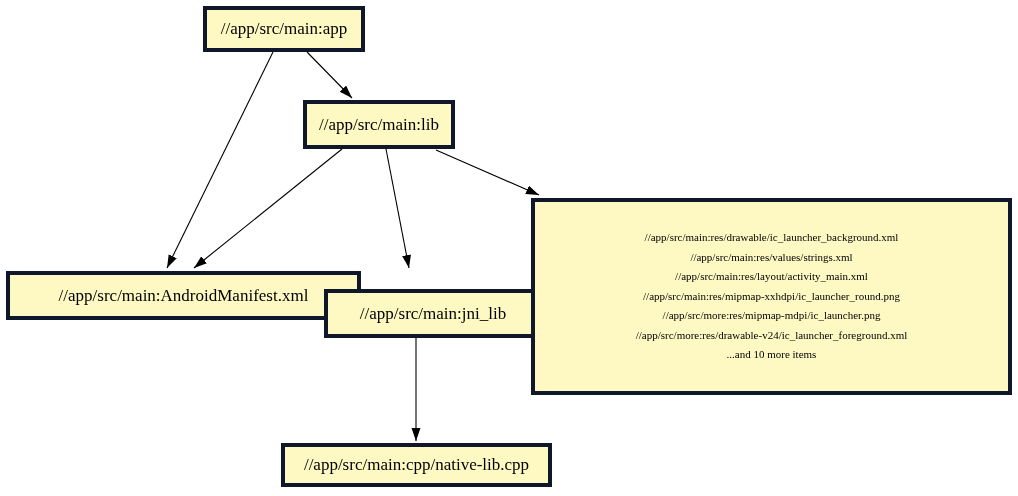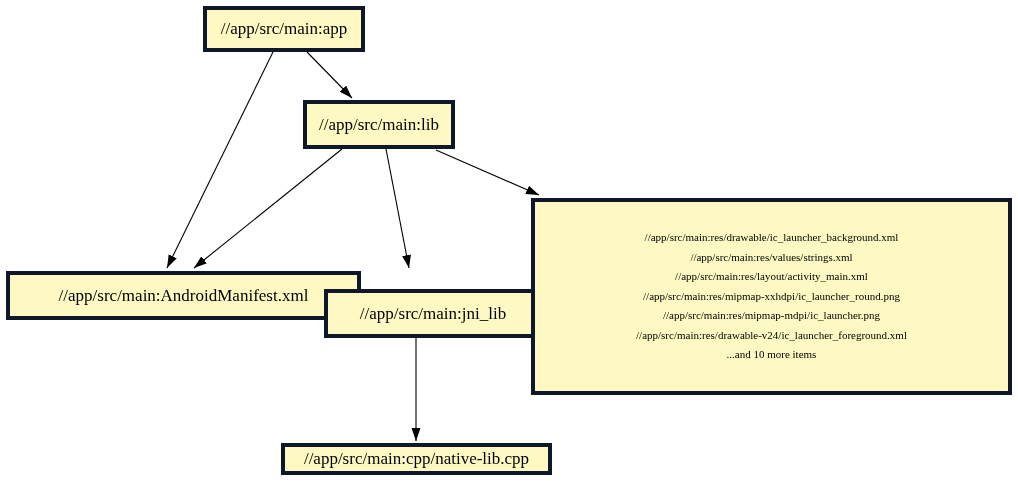--- a/index.html
+++ b/index.html
@@ -33,21 +33,21 @@
     justify-content: center;
     text-align: center;
     font-size: 17px;
     line-height: 1.15;
     white-space: nowrap;
   }
   .node-app       { left: 203px; top: 6px;   width: 162px; height: 46px; }
   .node-lib       { left: 303px; top: 100px; width: 152px; height: 49px; }
   .node-manifest  { left: 6px;   top: 271px; width: 355px; height: 49px; }
   .node-jni-lib   { left: 324px; top: 271px; width: 218px; height: 49px; margin-top: 18px; }
-  .node-cpp       { left: 281px; top: 443px; width: 271px; height: 32px; }
+  .node-cpp       { left: 281px; top: 443px; width: 271px; height: 44px; }
   .node-resources {
     left: 531px; top: 198px; width: 481px; height: 197px;
     flex-direction: column;
     justify-content: center;
     font-size: 11px;
   }
   .node-resources .res-line {
     display: block;
     line-height: 19.6px;
     white-space: nowrap;
@@ -90,22 +90,22 @@
 
   <div class="node node-jni-lib">
     <span>//app/src/main:jni_lib</span>
   </div>
 
   <div class="node node-resources">
     <span class="res-line">//app/src/main:res/drawable/ic_launcher_background.xml</span>
     <span class="res-line">//app/src/main:res/values/strings.xml</span>
     <span class="res-line">//app/src/main:res/layout/activity_main.xml</span>
     <span class="res-line">//app/src/main:res/mipmap-xxhdpi/ic_launcher_round.png</span>
-    <span class="res-line">//app/src/main:res/mipmap-mdpi/ic_launcher.png</span>
-    <span class="res-line">//app/src/main:res/drawable-v24/ic_launcher_foreground.xml</span>
+    <span class="res-line">//app/src/more:res/mipmap-mdpi/ic_launcher.png</span>
+    <span class="res-line">//app/src/more:res/drawable-v24/ic_launcher_foreground.xml</span>
     <span class="res-line">...and 10 more items</span>
   </div>
 
   <div class="node node-cpp">
     <span>//app/src/main:cpp/native-lib.cpp</span>
   </div>
 
 </div>
 
 </body></html>

